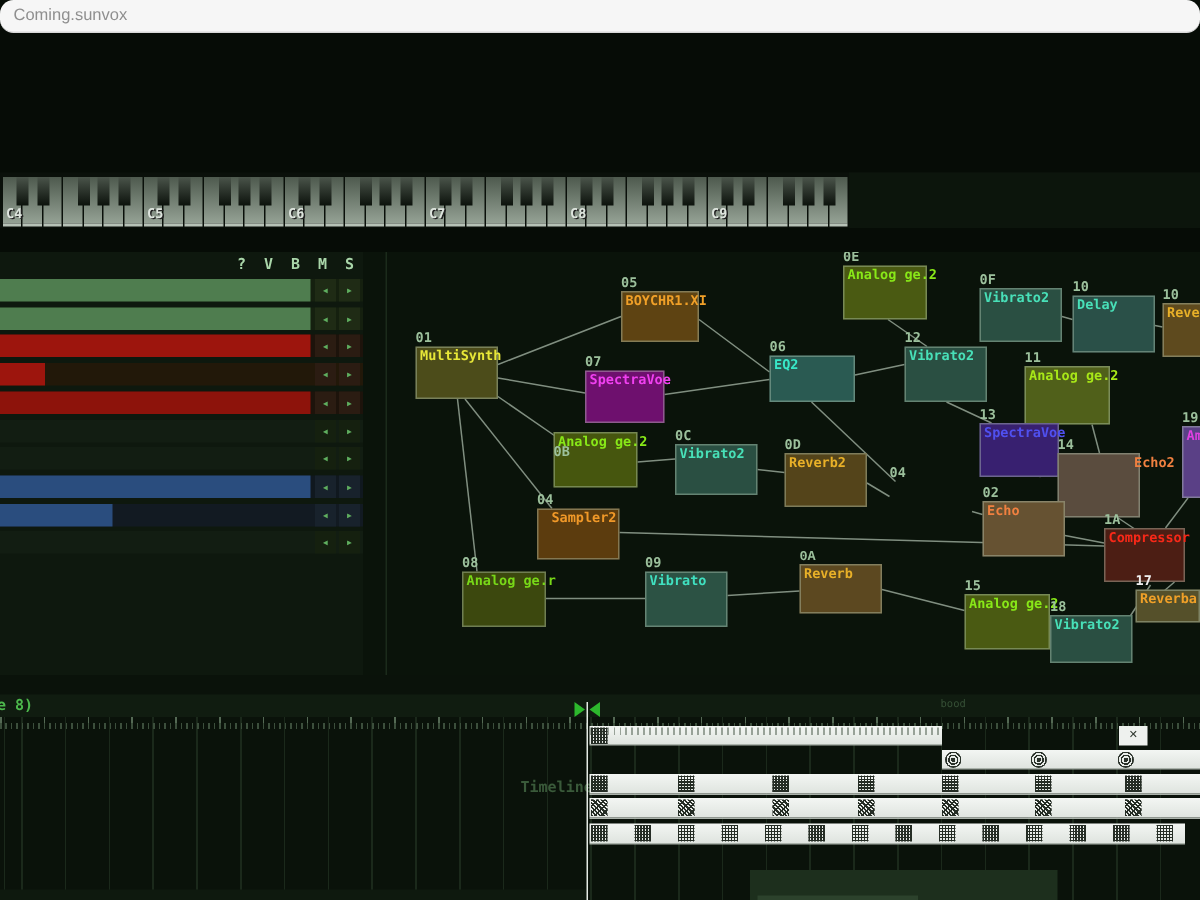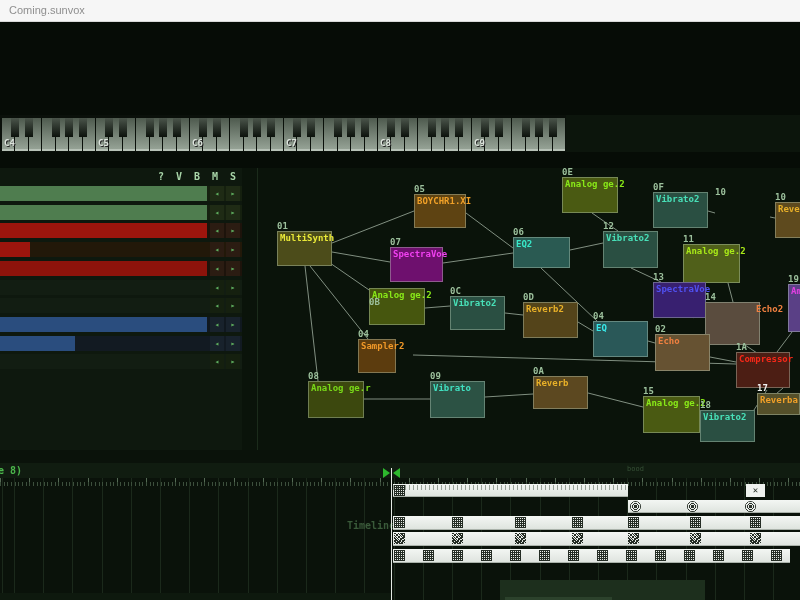--- a/index.html
+++ b/index.html
@@ -1,21 +1,21 @@
 <!DOCTYPE html>
 <html><head>
 <meta charset="utf-8">
 <style>
   html,body{margin:0;padding:0;width:800px;height:600px;overflow:hidden;
     background:#060c06;font-family:"DejaVu Sans Mono",monospace;}
   #stage{position:relative;width:800px;height:600px;overflow:hidden;}
 
   
   .titlebar{position:absolute;left:0;top:0;width:800px;height:21px;background:#f6f6f6;
-    border-bottom:1px solid #d8d8d8;}
+    border-bottom:1px solid #d8d8d8;border-radius:9px;}
   .titlebar .ttl{position:absolute;left:9px;top:4px;font-family:"Liberation Sans",sans-serif;
     font-size:11px;color:#8f8f8f;}
 
   
   .kbrow{position:absolute;left:0;top:115px;width:800px;height:37px;background:#0a100a;}
   .kbfill{position:absolute;left:566px;top:0;width:234px;height:37px;background:#0c150c;}
   .wk{position:absolute;top:3px;height:31px;background:linear-gradient(#4e5a4e,#95a295);
     border-bottom:2px solid #b7c2b7;}
   .bk{position:absolute;top:3px;width:8px;height:19px;background:linear-gradient(#4a544a,#0c120c);}
   .klab{position:absolute;top:23px;font-size:9px;font-weight:bold;color:#dde4dd;
@@ -275,20 +275,23 @@
       </div>
       <div class="mid" style="left: 172px; top: 17px;">05</div>
       <div class="mod" style="left: 320px; top: 9px; width: 56px; height: 36px; background: rgb(74, 90, 18);">
         <span class="nm" style="color: rgb(136, 232, 24);">Analog ge.2</span>
       </div>
       <div class="mid" style="left: 320px; top: 0px;">0E</div>
       <div class="mod" style="left: 411px; top: 24px; width: 55px; height: 36px; background: rgb(42, 79, 66);">
         <span class="nm" style="color: rgb(72, 224, 184);">Vibrato2</span>
       </div>
       <div class="mid" style="left: 411px; top: 15px;">0F</div>
+      <div class="mod" style="left: 473px; top: 29px; width: 55px; height: 38px; background: rgb(42, 80, 72);">
+        <span class="nm" style="color: rgb(72, 224, 184);">Delay</span>
+      </div>
       <div class="mid" style="left: 473px; top: 20px;">10</div>
       <div class="mod" style="left: 533px; top: 34px; width: 50px; height: 36px; background: rgb(94, 74, 30);">
         <span class="nm" style="color: rgb(232, 176, 40);">Reverb</span>
       </div>
       <div class="mid" style="left: 533px; top: 25px;">10</div>
       <div class="mod" style="left: 35px; top: 63px; width: 55px; height: 35px; background: rgb(76, 76, 26);">
         <span class="nm" style="color: rgb(232, 232, 56);">MultiSynth</span>
       </div>
       <div class="mid" style="left: 35px; top: 54px;">01</div>
       <div class="mod" style="left: 148px; top: 79px; width: 53px; height: 35px; background: rgb(110, 16, 110);">
@@ -328,40 +331,37 @@
       </div>
       <div class="mid" style="left: 127px; top: 111px; margin-top: 19px;">0B</div>
       <div class="mod" style="left: 208px; top: 128px; width: 55px; height: 34px; background: rgb(42, 79, 66);">
         <span class="nm" style="color: rgb(72, 224, 184);">Vibrato2</span>
       </div>
       <div class="mid" style="left: 208px; top: 119px;">0C</div>
       <div class="mod" style="left: 281px; top: 134px; width: 55px; height: 36px; background: rgb(84, 68, 26);">
         <span class="nm" style="color: rgb(232, 176, 40);">Reverb2</span>
       </div>
       <div class="mid" style="left: 281px; top: 125px;">0D</div>
-      <div class="mod" style="left: 351px; top: 153px; width: 55px; height: 36px; background: rgb(42, 88, 88);">
-        <span class="nm" style="color: rgb(56, 232, 232);">EQ</span>
-      </div>
       <div class="mid" style="left: 351px; top: 144px;">04</div>
-      <div class="mod" style="left: 116px; top: 171px; width: 38px; height: 34px; background: rgb(92, 60, 14); text-align: right;">
+      <div class="mod" style="left: 116px; top: 171px; width: 55px; height: 34px; background: rgb(92, 60, 14); text-align: right;">
         <span class="nm" style="color: rgb(240, 152, 40);">Sampler2</span>
       </div>
       <div class="mid" style="left: 116px; top: 162px;">04</div>
       <div class="mod" style="left: 66px; top: 213px; width: 56px; height: 37px; background: rgb(60, 72, 14);">
         <span class="nm" style="color: rgb(120, 216, 24);">Analog ge.r</span>
       </div>
       <div class="mid" style="left: 66px; top: 204px;">08</div>
       <div class="mod" style="left: 188px; top: 213px; width: 55px; height: 37px; background: rgb(44, 82, 68);">
         <span class="nm" style="color: rgb(64, 224, 192);">Vibrato</span>
       </div>
       <div class="mid" style="left: 188px; top: 204px;">09</div>
       <div class="mod" style="left: 291px; top: 208px; width: 55px; height: 33px; background: rgb(92, 72, 32);">
         <span class="nm" style="color: rgb(232, 176, 40);">Reverb</span>
       </div>
-      <div class="mid" style="left: 291px; top: 199px;">0A</div>
+      <div class="mid" style="left: 291px; top: 199px; font-family: Liberation Mono, monospace;">0A</div>
       <div class="mod" style="left: 401px; top: 228px; width: 57px; height: 37px; background: rgb(74, 90, 18);">
         <span class="nm" style="color: rgb(136, 232, 24);">Analog ge.2</span>
       </div>
       <div class="mid" style="left: 401px; top: 219px;">15</div>
       <div class="mod" style="left: 458px; top: 242px; width: 55px; height: 32px; background: rgb(42, 79, 66);">
         <span class="nm" style="color: rgb(72, 224, 184);">Vibrato2</span>
       </div>
       <div class="mid" style="left: 458px; top: 233px;">18</div>
       <div class="mod" style="left: 494px; top: 184px; width: 54px; height: 36px; background: rgb(76, 30, 20);">
         <span class="nm" style="color: rgb(248, 40, 24);">Compressor</span>

